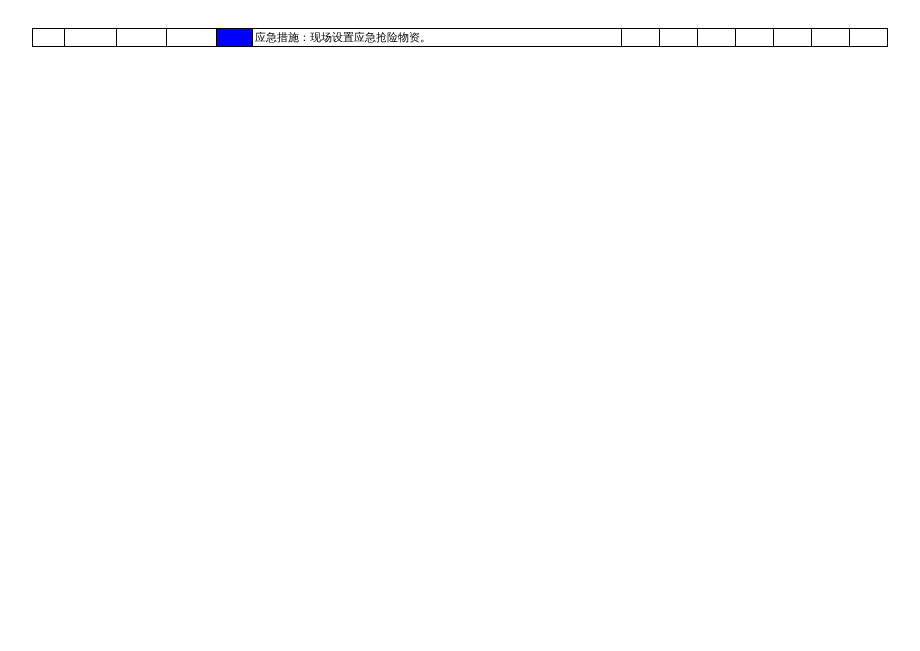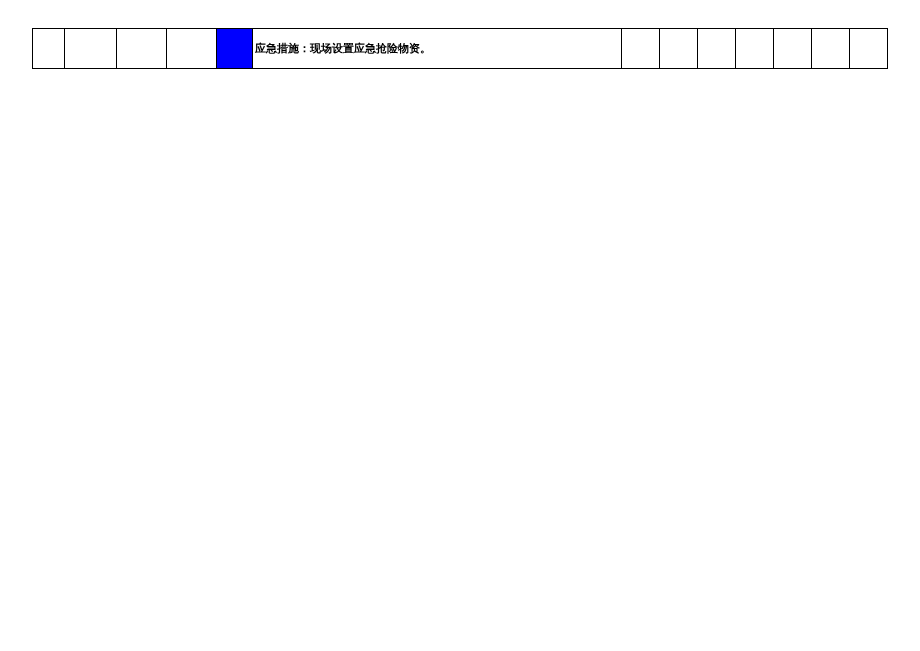--- a/index.html
+++ b/index.html
@@ -23,22 +23,21 @@
     }
     table {
       width: 100%;
       border-collapse: collapse;
       table-layout: fixed;
     }
     td {
       border: 1px solid #000000;
       height: 18px;
       vertical-align: middle;
-      padding: 12px;
-      font-weight: bold;
+      padding: 1px;
     }
     .col-1 { width: 32px; }
     .col-2 { width: 52px; }
     .col-3 { width: 50px; }
     .col-4 { width: 50px; }
     .col-5 { width: 36px; }
     .col-6 { width: auto; }
     .col-7 { width: 38px; }
     .col-8 { width: 38px; }
     .col-9 { width: 38px; }

